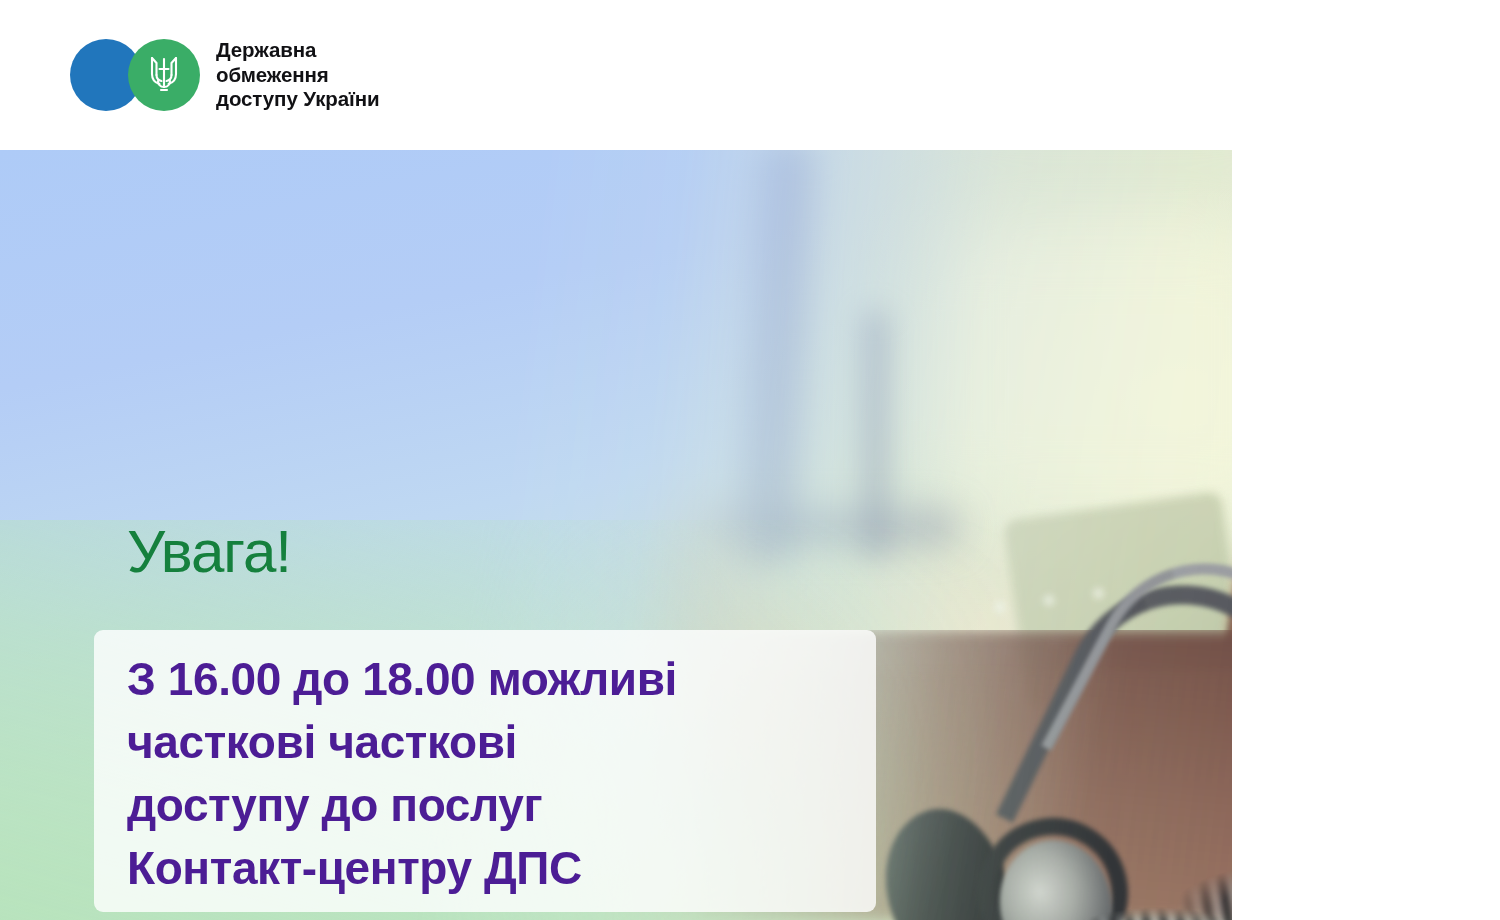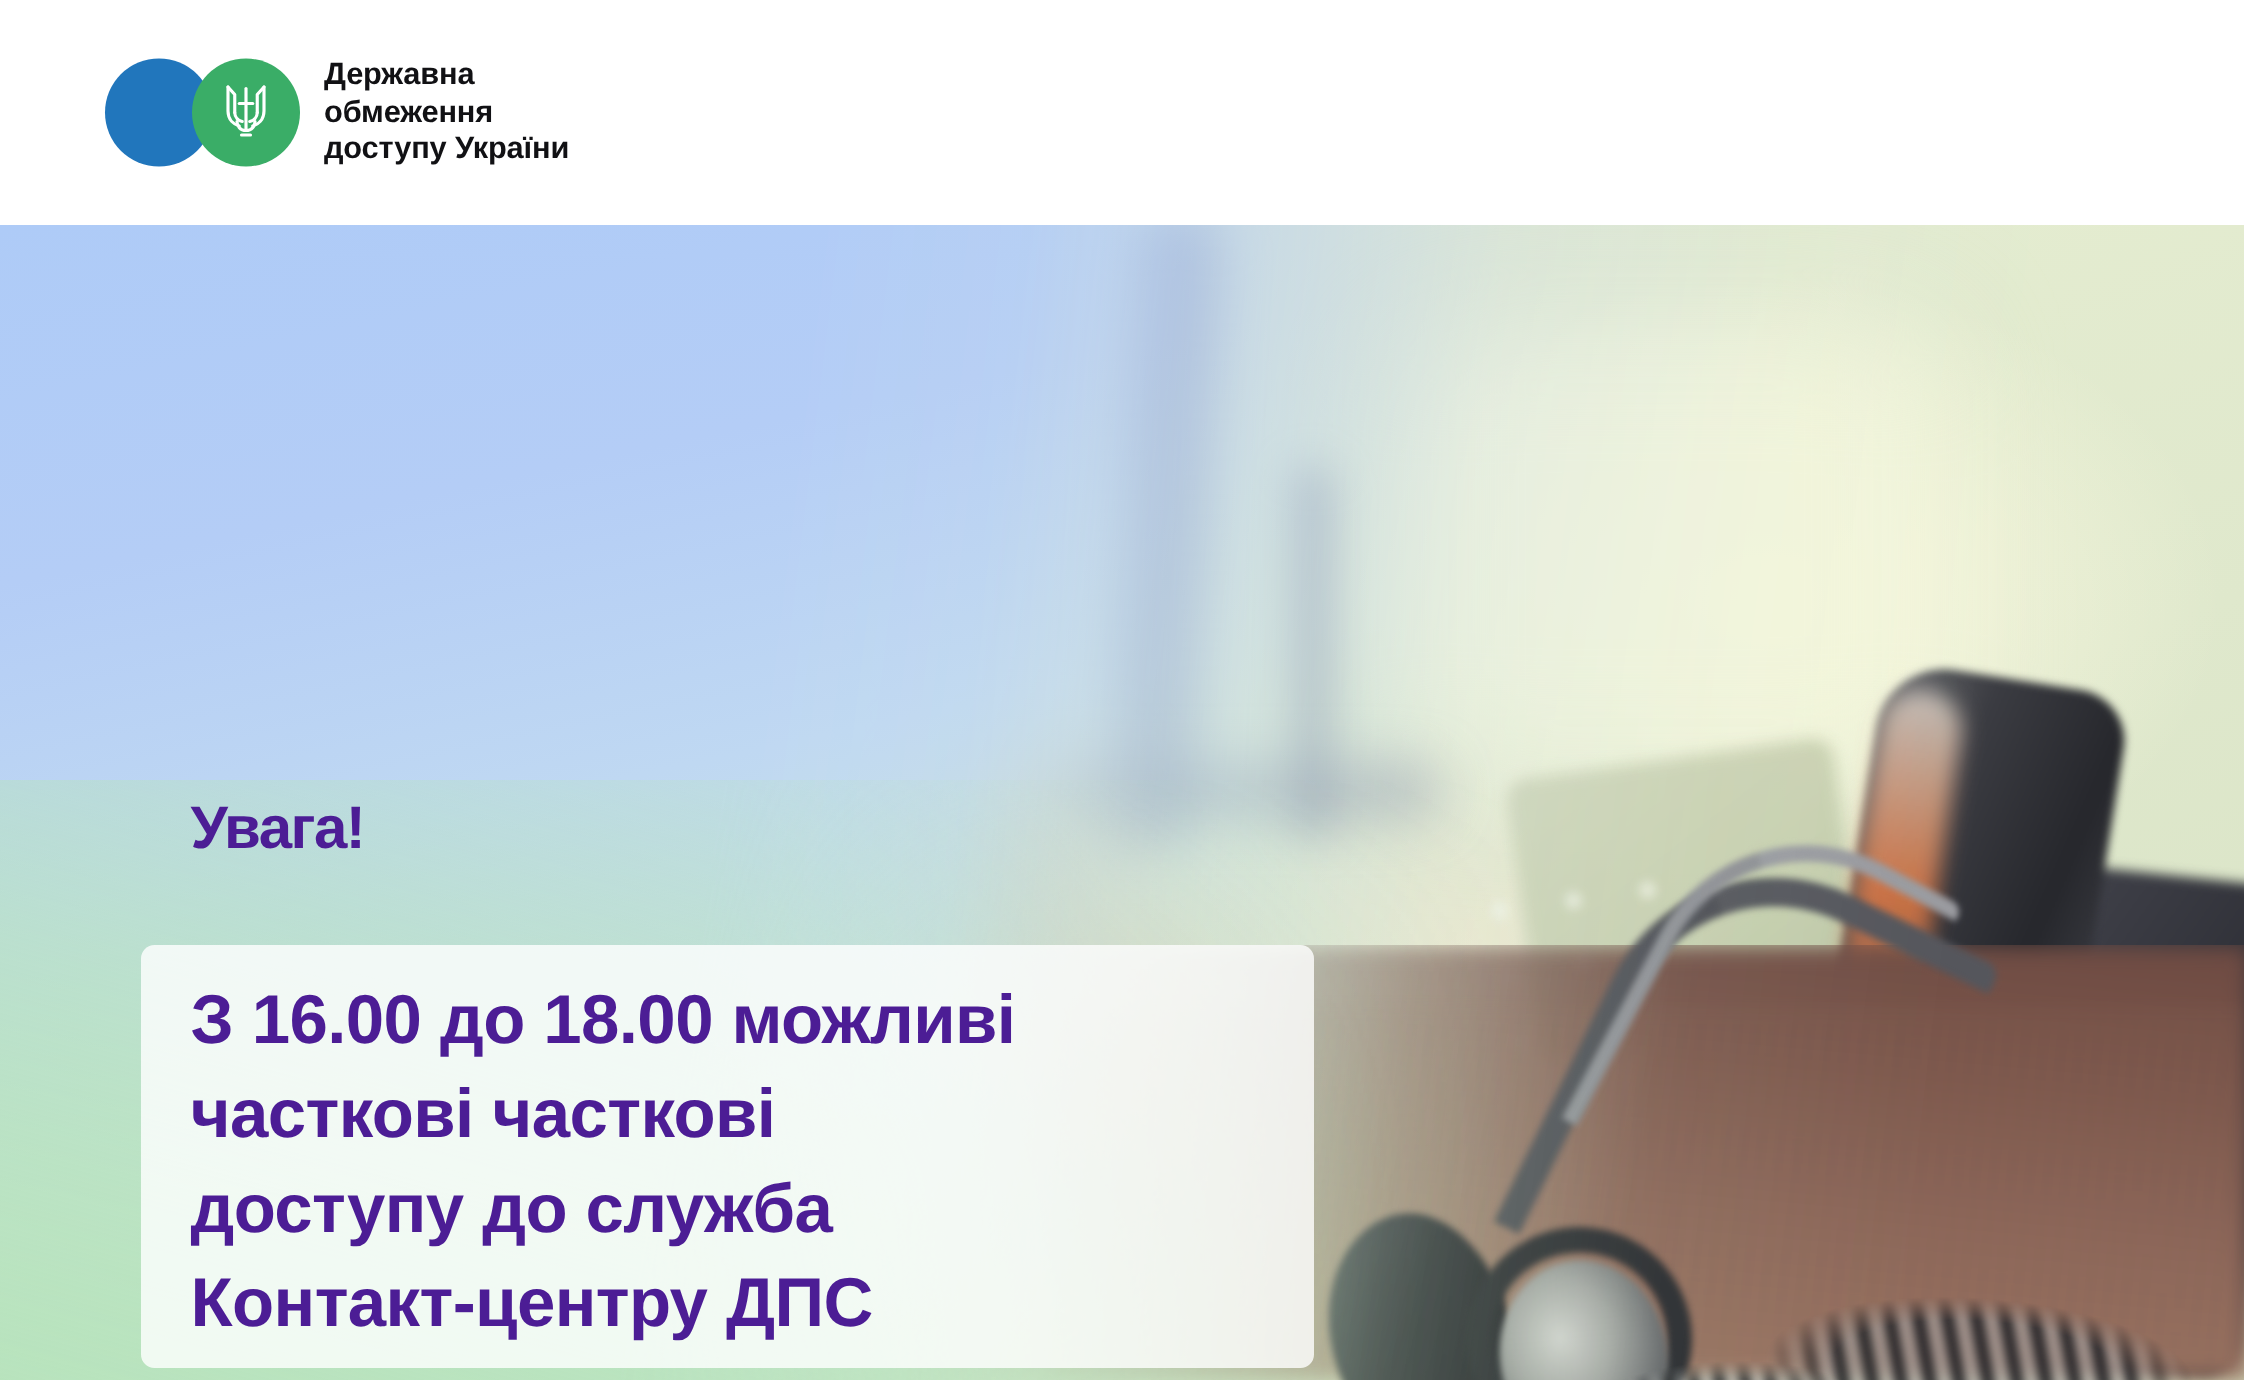--- a/index.html
+++ b/index.html
@@ -6,21 +6,21 @@
     margin: 0;
     padding: 0;
     background: #ffffff;
   }
   body {
     font-family: "Liberation Sans", "DejaVu Sans", sans-serif;
   }
 
   .poster {
     position: relative;
-    width: 1496px;
+    width: 1232px;
     height: 920px;
     overflow: hidden;
     background: #ffffff;
   }
 
   
   .header {
     position: absolute;
     left: 0; top: 0;
     width: 1500px;
@@ -330,24 +330,24 @@
     background: linear-gradient(15deg, #b8e3bd 0%, rgba(184,227,189,0.65) 45%, rgba(184,227,189,0) 100%);
     -webkit-mask-image: linear-gradient(100deg, #000 0%, #000 45%, rgba(0,0,0,0.35) 70%, rgba(0,0,0,0) 100%);
     mask-image: linear-gradient(100deg, #000 0%, #000 45%, rgba(0,0,0,0.35) 70%, rgba(0,0,0,0) 100%);
   }
 
   
   .heading {
     position: absolute;
     left: 127px;
     top: 371px;
-    font-size: 40px;
+    font-size: 60px;
     line-height: 62px;
-    font-weight: 700;
-    color: #4c1d95;
+    font-weight: 400;
+    color: #15803d;
     letter-spacing: -1px;
     z-index: 30;
     white-space: nowrap;
   }
 
   .text-panel {
     position: absolute;
     left: 94px;
     top: 480px;
     width: 782px;
@@ -440,19 +440,19 @@
     <div class="wash"></div>
     <div class="wash-bottom"></div>
 
     <div class="heading">Увага!</div>
 
     <div class="text-panel"></div>
 
     <div class="body-text">
       <span class="line">З 16.00 до 18.00 можливі</span>
       <span class="line">часткові часткові</span>
-      <span class="line">доступу до служба</span>
+      <span class="line">доступу до послуг</span>
       <span class="line">Контакт-центру ДПС</span>
     </div>
 
   </div>
 
 </div>
 
 </body></html>

